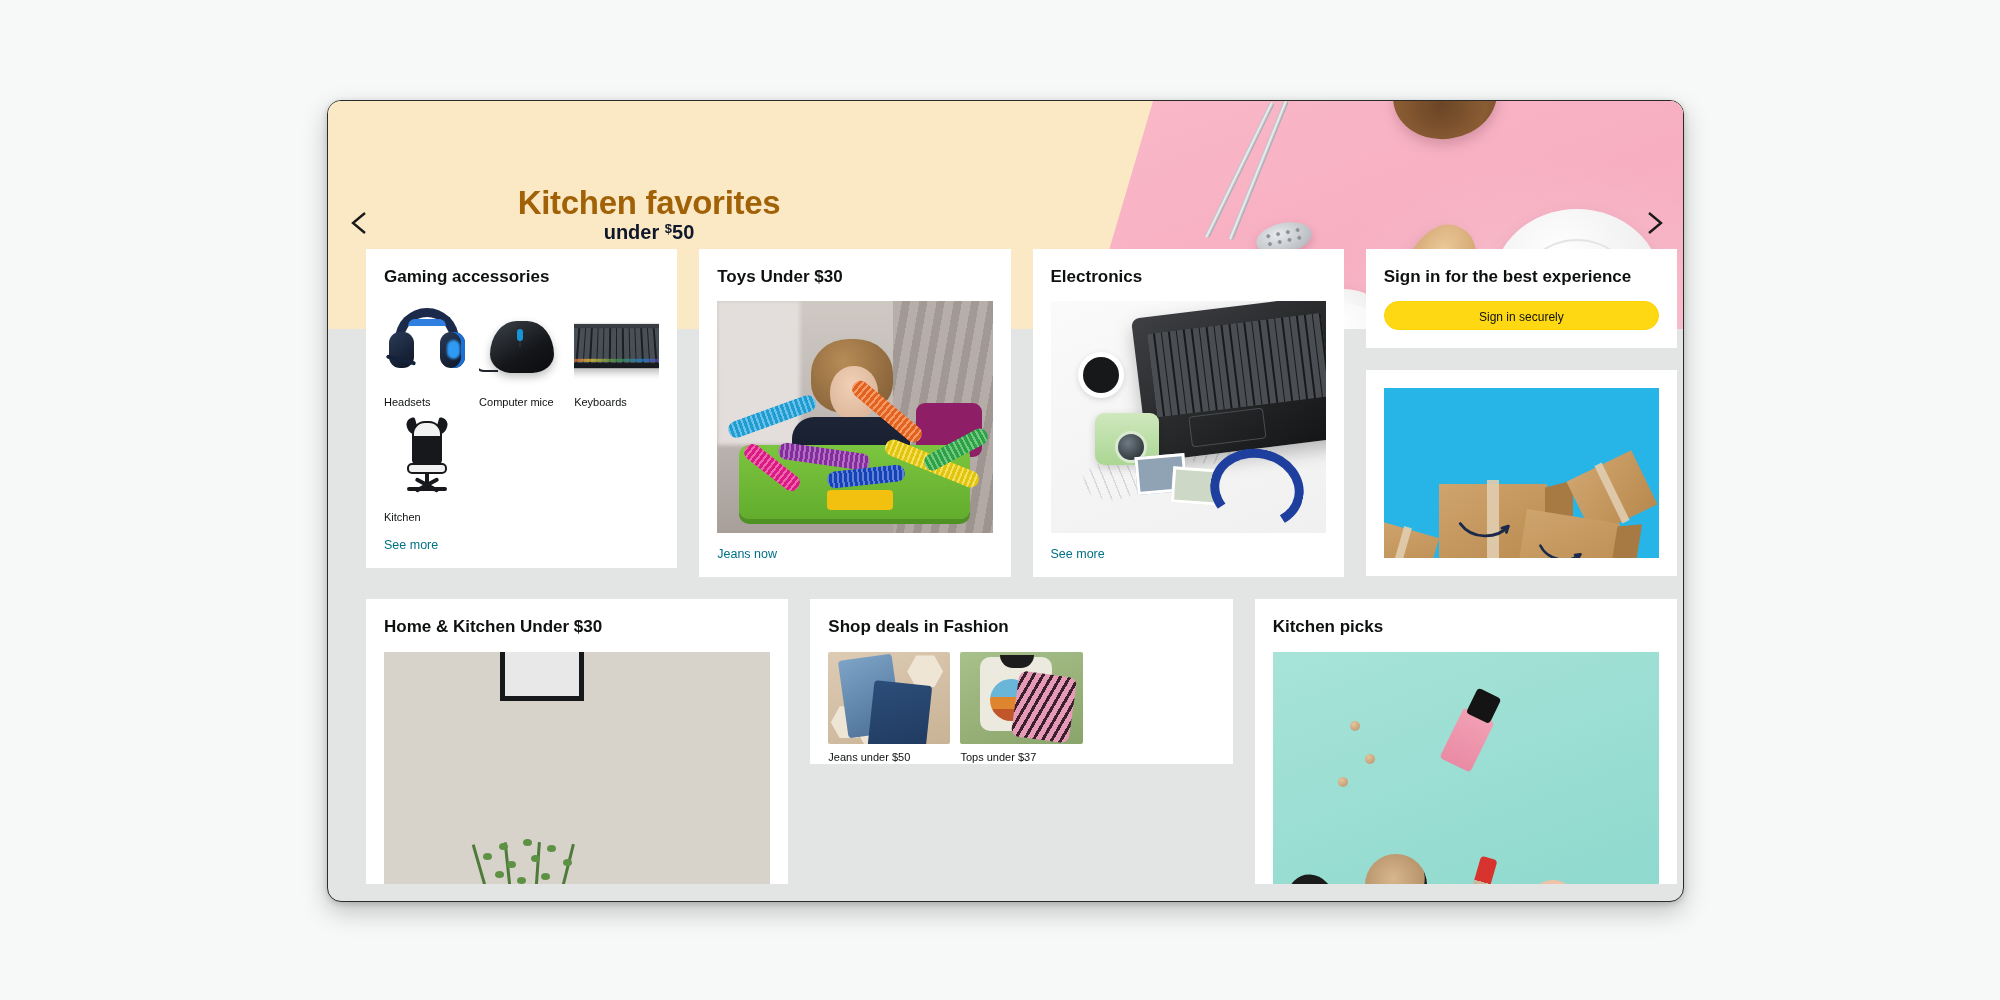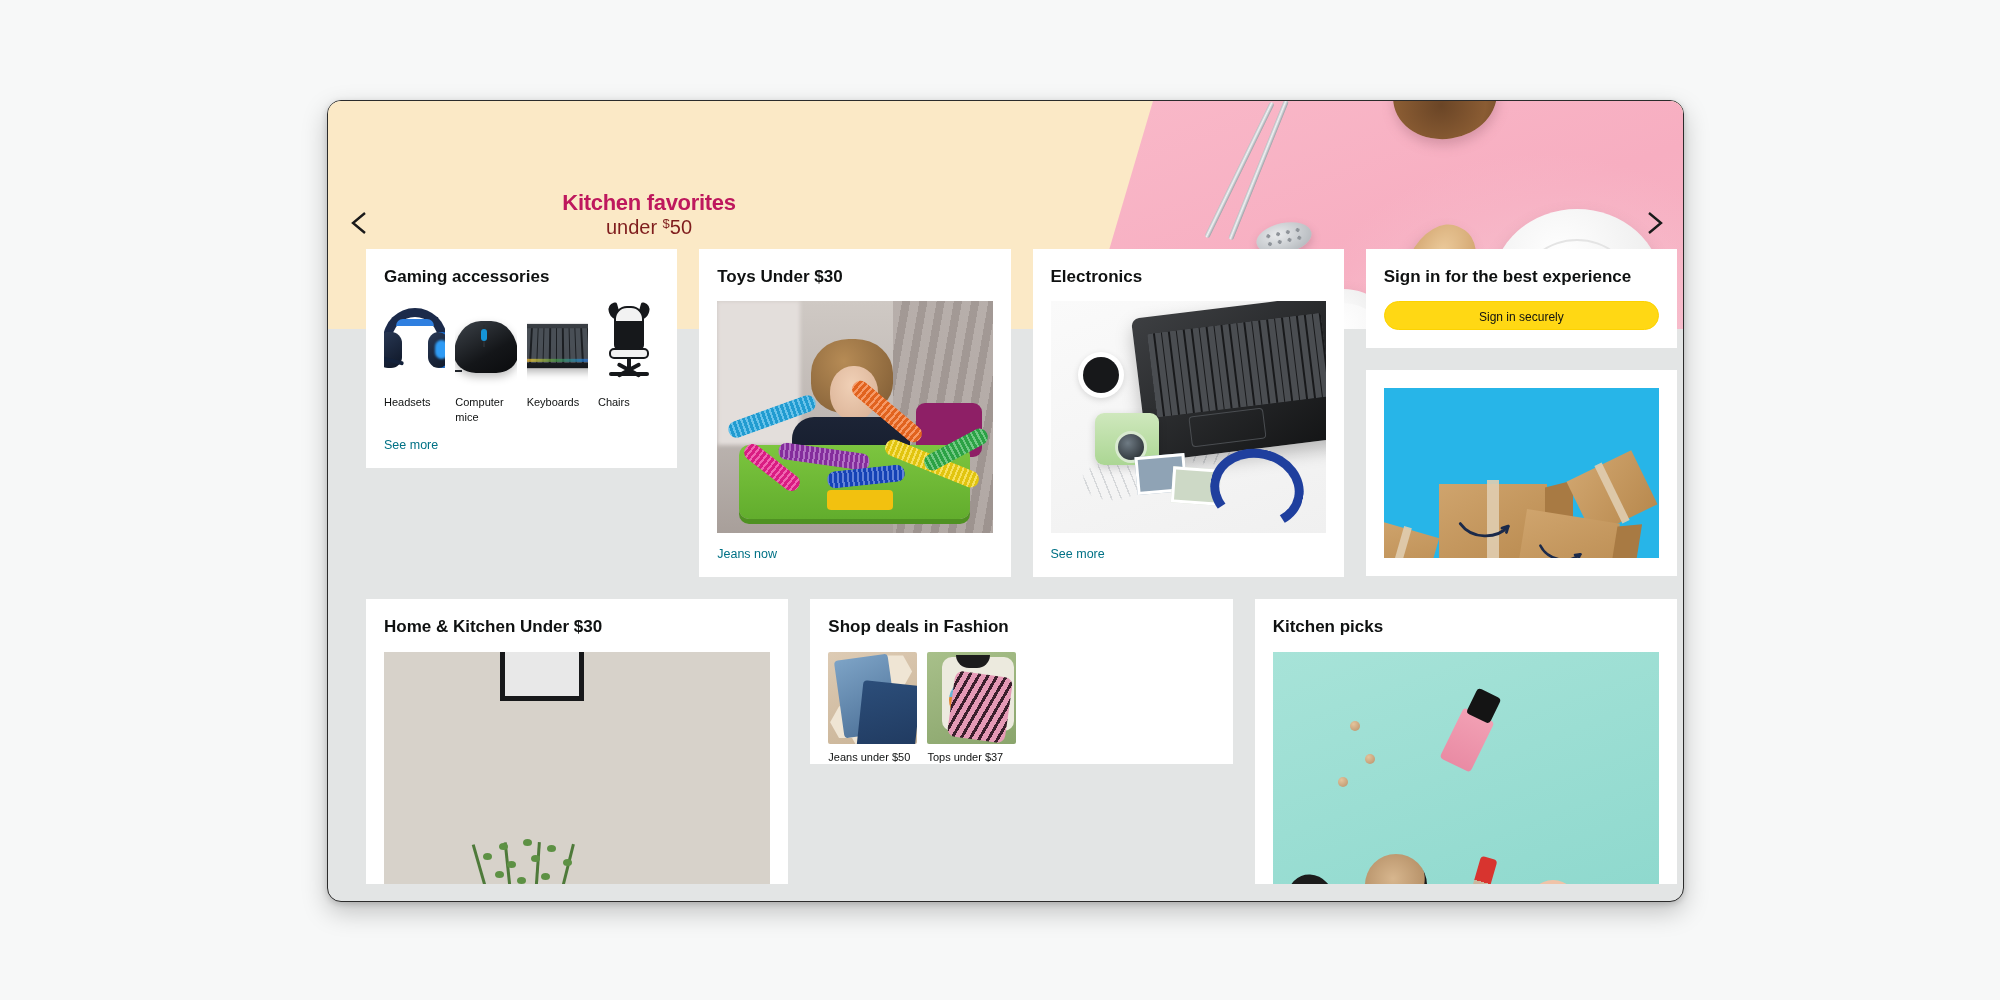--- a/index.html
+++ b/index.html
@@ -73,39 +73,39 @@
   .saucer{right:22px;top:108px;width:168px;height:150px;border-radius:50%;
         background:radial-gradient(ellipse at 40% 32%,#ffffff,#f0f0f0 60%,#d9d9d9);
         box-shadow:0 8px 16px rgba(150,95,110,.30);}
   .saucer::after{content:"";position:absolute;inset:30px;border-radius:50%;
         border:2px solid #e4e4e4;}
   .saucer::before{content:"";position:absolute;inset:42px;border-radius:50%;
         border:2px solid #ebebeb;}
 
   .hero-text{position:absolute;left:0;top:0;width:642px;height:228px;
         display:flex;flex-direction:column;align-items:center;justify-content:center;}
-  .hero-title{font-size:22px;font-weight:bold;color:#be185d;letter-spacing:-.3px;line-height:1;}
-  .hero-sub{font-size:20px;color:#7f1d1d;margin-top:2px;}
+  .hero-title{font-size:33px;font-weight:bold;color:#a16207;letter-spacing:-.3px;line-height:1;}
+  .hero-sub{font-size:20px;color:#0f172a;margin-top:2px;font-weight:bold;}
   .hero-sub sup{font-size:13px;vertical-align:6px;}
 
   .navarrow{position:absolute;top:46%;width:34px;height:34px;cursor:pointer;}
   .navarrow svg{display:block;}
   #nav-prev{left:15px;}
   #nav-next{right:12px;}
 
   
   #grid{position:absolute;left:0;top:148px;width:100%;margin-left:16px;}
   .row{display:flex;gap:22px;padding:0 22px;margin-bottom:22px;}
   .col{flex:1;display:flex;flex-direction:column;gap:22px;min-width:0;}
   .card{background:#fff;padding:18px 18px 0 18px;box-sizing:border-box;}
   .card-title{font-size:17px;font-weight:bold;color:#0f1111;margin:0 0 14px 0;line-height:1.2;}
   .card-link{font-size:12.5px;color:#007185;padding:14px 0 16px 0;cursor:pointer;}
 
   
-  .quad{display:grid;grid-template-columns:1fr 1fr 1fr 1fr;gap:6px 10px;}
+  .quad{display:grid;grid-template-columns:1fr 1fr 1fr;gap:6px 10px;}
   .tile{display:flex;flex-direction:column;cursor:pointer;}
   .tile-img{height:88px;border-radius:2px;position:relative;overflow:hidden;background:#fff;}
   .tile-cap{font-size:11px;color:#0f1111;margin-top:6px;line-height:1.3;}
 
   
   .bigimg{width:100%;height:232px;position:relative;overflow:hidden;background:#eee;}
 
   
   .hs{position:absolute;left:50%;top:50%;transform:translate(-50%,-50%);width:76px;height:74px;}
   .hs .band{position:absolute;left:6px;top:0;width:64px;height:34px;border-radius:34px 34px 0 0;
@@ -357,21 +357,21 @@
                   <div class="wingL"></div>
                     <div class="wingR"></div>
                     <div class="back"></div>
                   <div class="seat"></div>
                     <div class="post"></div>
                   <div class="base2"></div>
                     <div class="base3"></div>
                     <div class="base"></div>
                 </div>
               </div>
-              <div class="tile-cap">Chairs</div>
+              <div class="tile-cap">Kitchen</div>
             </div>
 
           </div>
           <div class="card-link">See more</div>
         </div>
       </div>
 
       <div class="col">
         <div class="card">
           <div class="card-title">Toys Under $30</div>

